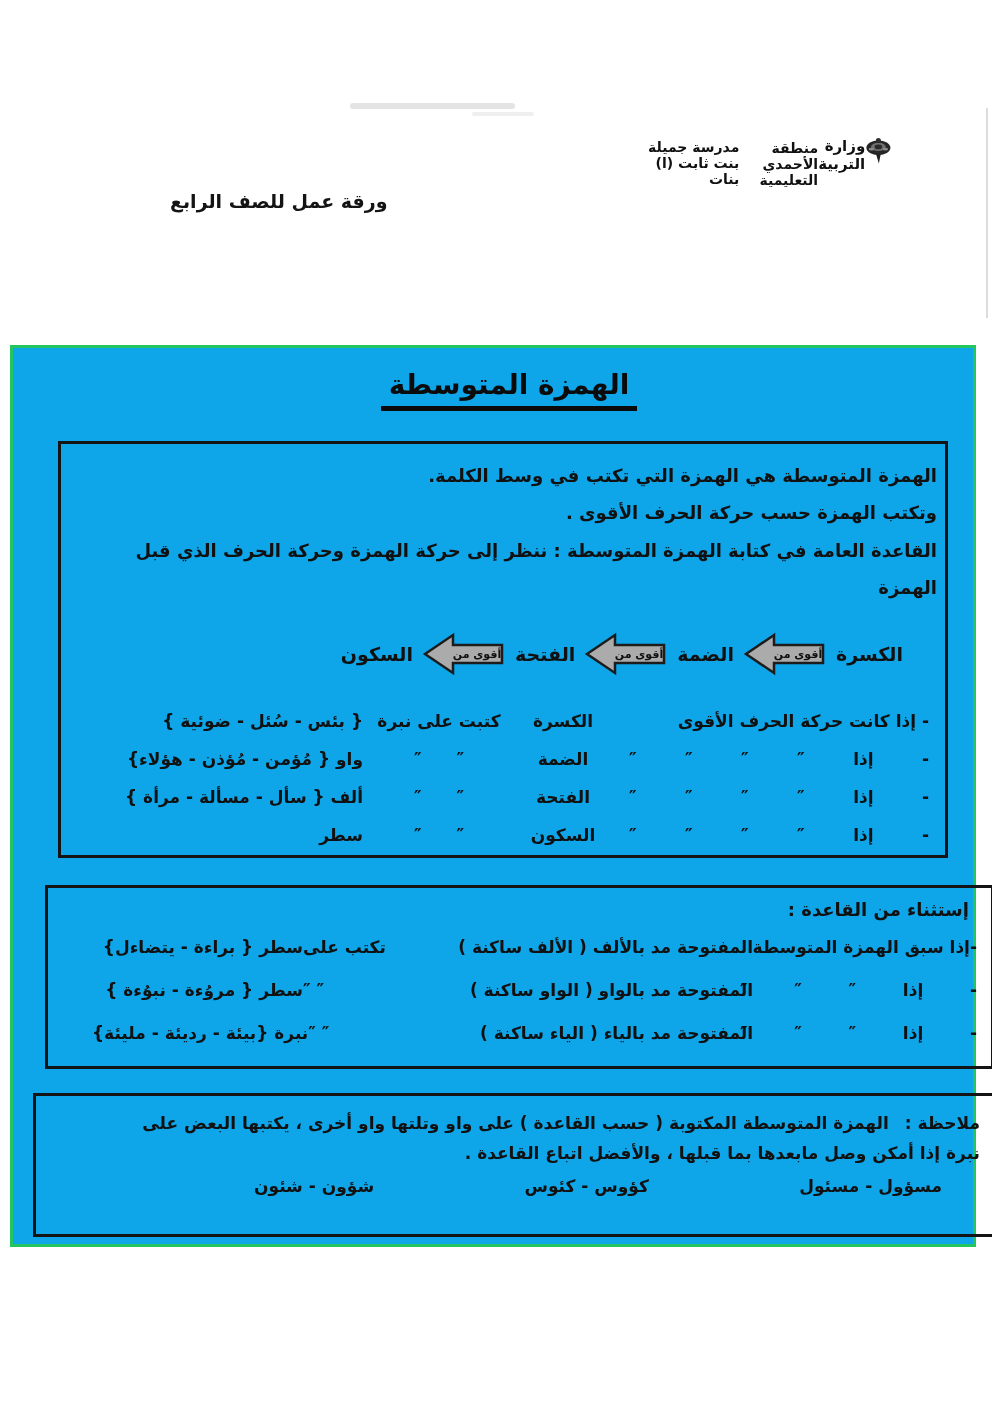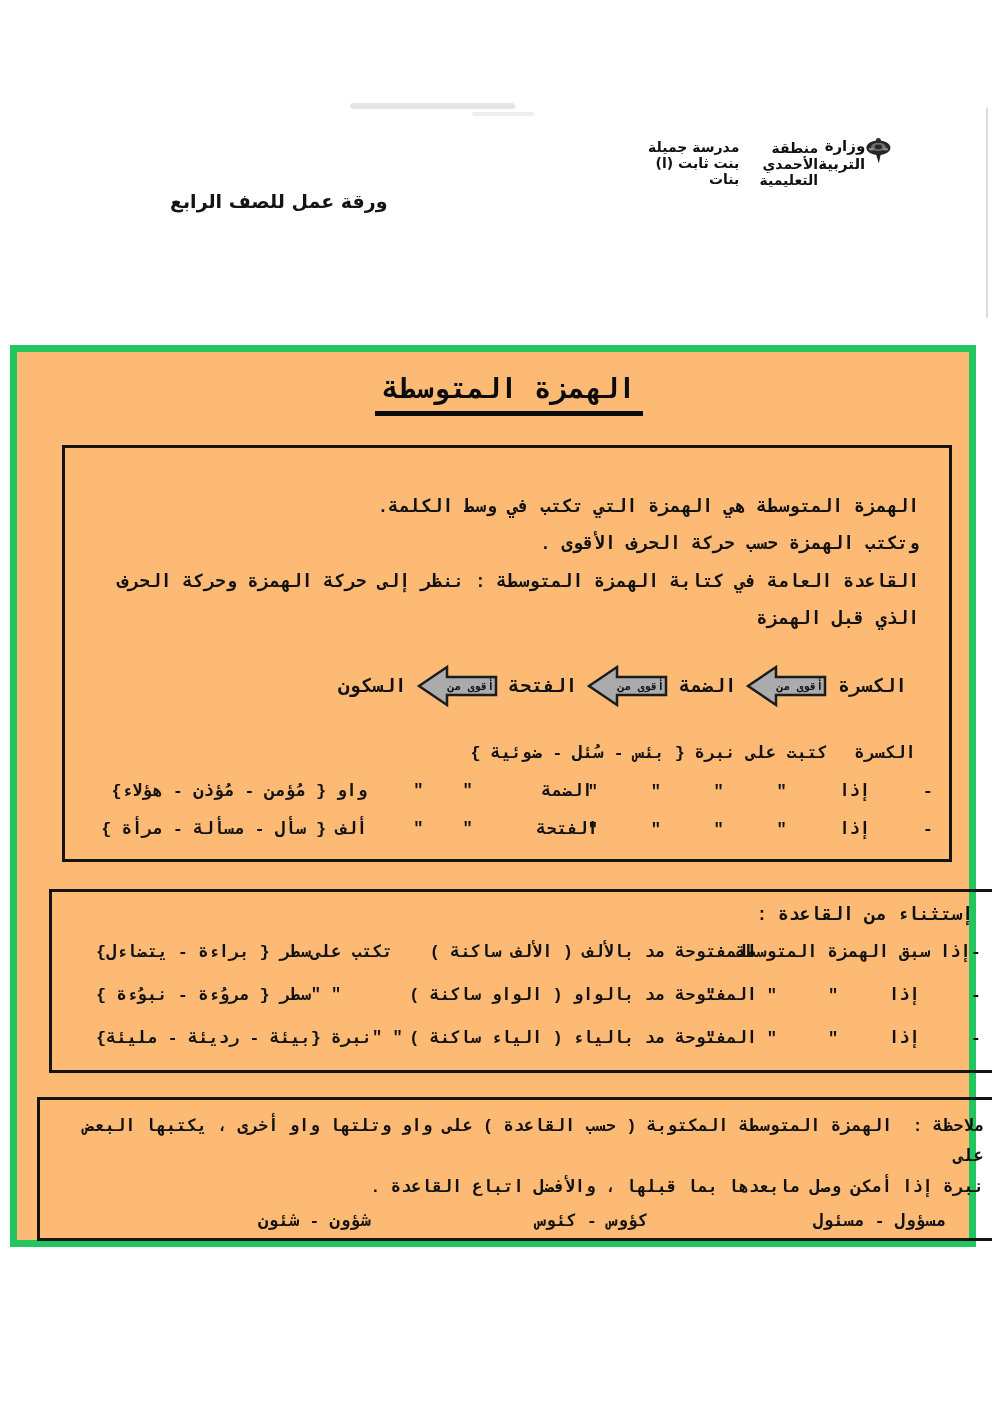--- a/index.html
+++ b/index.html
@@ -24,35 +24,35 @@
     display:flex; flex-direction:row; align-items:center; direction:rtl;
   }
   .gov-logo { width:58px; height:66px; }
   .gov-line1 { margin-top:6px;  font-size:15px; font-weight:bold; }
   .gov-line2 { margin-top:24px; font-size:14px; font-weight:bold; }
   .gov-line3 { margin-top:21px; font-size:14px; font-weight:bold;text-align:right; }
 
   
   .frame {
     position:absolute; left:10px; top:345px; width:966px; height:902px;
-    border:7px solid #22c55e; background:#fdba74;font-family:Liberation Mono, monospace;
+    border:3px solid #22c55e; background:#0ea5e9;
   }
   .doc-title {
     position:relative; left:16px; width:fit-content; margin:20px auto 0 auto;
     direction:rtl; font-size:28px; font-weight:bold; color:#0b0b0b;
     border-bottom:5px solid #0b0b0b; padding:0 8px 5px 8px;
   }
 
   
   .box1 {
     position:absolute; left:45px; top:93px; width:890px; height:417px;
     border:3px solid #141414; overflow:hidden;
   }
-  .intro-lines { direction:rtl; text-align:right; padding:13px 30px 0 20px;
-    font-size:18px; font-weight:bold; line-height:2.08;margin-top:28px; }
+  .intro-lines { direction:rtl; text-align:right; padding:13px 8px 0 20px;
+    font-size:18px; font-weight:bold; line-height:2.08; }
   .chain {
     direction:rtl; display:flex; align-items:center; gap:9px;
     width:fit-content; margin:24px 42px 0 auto;
   }
   .chain-word { font-size:19px; font-weight:bold; white-space:nowrap; }
   .arrow-wrap { display:inline-flex; }
   .arrow-text { font-size:11px; font-weight:bold; fill:#101010; }
 
   .rules-table { direction:rtl; margin-top:25px; padding:0 16px; font-size:17px; font-weight:bold; }
   .rule-row { display:flex; align-items:center; min-height:38px; }
@@ -155,20 +155,21 @@
           <svg width="84" height="46" viewBox="0 0 84 46" aria-hidden="true">
             <polygon points="3,23 31,4 31,14 80,14 80,32 31,32 31,42" fill="#ababab" stroke="#1c1c1c" stroke-width="2.5"></polygon>
             <text class="arrow-text" x="55" y="27" text-anchor="middle">أقوى من</text>
           </svg>
         </span>
         <span class="chain-word">السكون</span>
       </div>
 
       <div class="rules-table">
         <div class="rule-row">
+          <span class="c1">- إذا كانت حركة الحرف الأقوى</span>
           <span class="c2">الكسرة</span>
           <span class="c3">كتبت على نبرة</span>
           <span class="c4">{ بئس - سُئل - ضوئية }</span>
         </div>
         <div class="rule-row">
           <span class="c1">- إذا ″ ″ ″ ″</span>
           <span class="c2">الضمة</span>
           <span class="c3">″ ″</span>
           <span class="c4">واو { مُؤمن - مُؤذن - هؤلاء}</span>
         </div>

